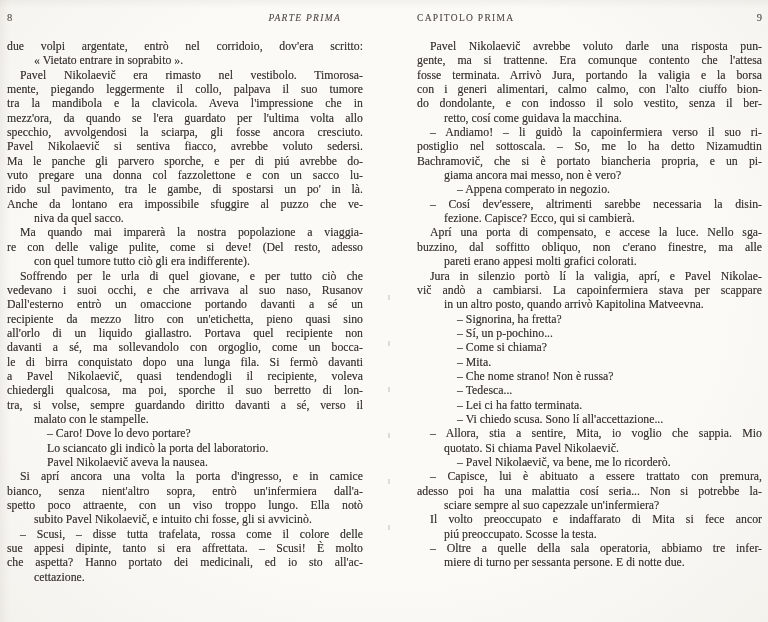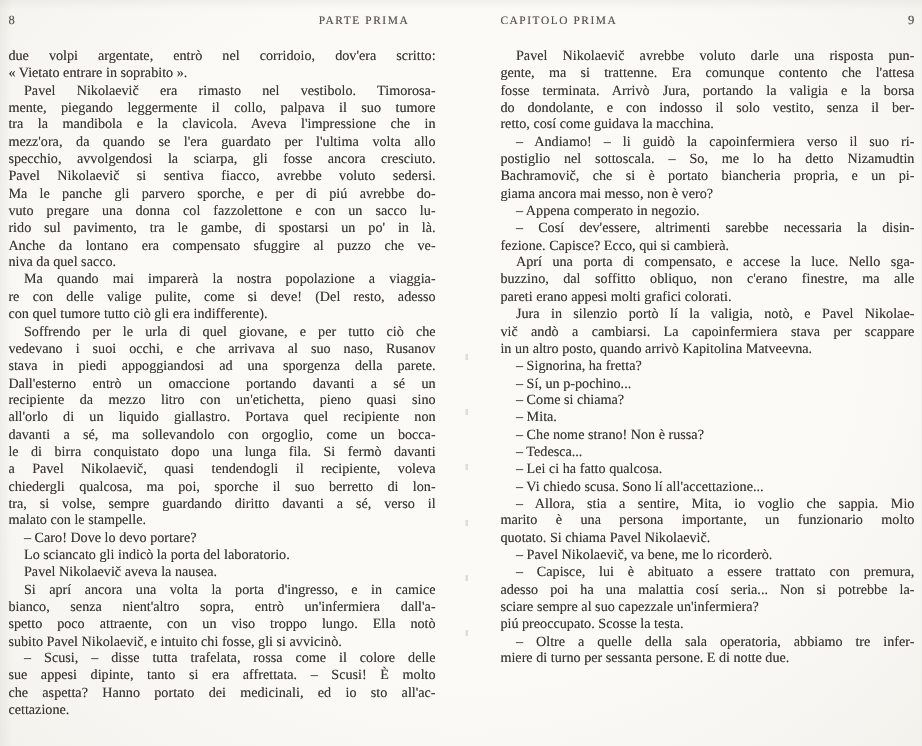--- a/index.html
+++ b/index.html
@@ -39,36 +39,36 @@
   .pagehead {
     display: flex; align-items: baseline;
     height: 12px;
     font-size: 9.5px;
     letter-spacing: 1.3px;
     color: #55514b;
     text-shadow: 0 0 .6px rgba(85,81,75,.45);
   }
   .pagenum { letter-spacing: 0; font-size: 10.5px; }
   
-  .pagehead-verso .runhead { margin-left: auto; margin-right: 22px; }
+  .pagehead-verso .runhead { margin-left: auto; margin-right: 22px; font-style: italic; }
   
   .pagehead-recto .pagenum { margin-left: auto; }
 
   .body { margin-top: 15px; }
   .line {
     height: 14.35px;
     font-size: 11.8px;
     line-height: 14.35px;
     text-align: justify;
     text-align-last: justify;
     overflow: hidden;
     color: #3a3733;
     text-shadow: 0 0 .55px rgba(58,55,51,.55);
   }
-  .line.last { text-align-last: left; }
+  .line.last { text-align-last: left; margin-left: 27px; }
   .line.indent { text-indent: 13px; }
 </style>
 </head>
 <body>
 
 <div class="scan">
   <div class="edge-tone"></div>
   <div class="gutter-shadow"></div>
 
   <section class="page page-left">
@@ -81,28 +81,27 @@
         <div class="line last">« Vietato entrare in soprabito ».</div>
         <div class="line indent">Pavel Nikolaevič era rimasto nel vestibolo. Timorosa-</div>
         <div class="line">mente, piegando leggermente il collo, palpava il suo tumore</div>
         <div class="line">tra la mandibola e la clavicola. Aveva l'impressione che in</div>
         <div class="line">mezz'ora, da quando se l'era guardato per l'ultima volta allo</div>
         <div class="line">specchio, avvolgendosi la sciarpa, gli fosse ancora cresciuto.</div>
         <div class="line">Pavel Nikolaevič si sentiva fiacco, avrebbe voluto sedersi.</div>
         <div class="line">Ma le panche gli parvero sporche, e per di piú avrebbe do-</div>
         <div class="line">vuto pregare una donna col fazzolettone e con un sacco lu-</div>
         <div class="line">rido sul pavimento, tra le gambe, di spostarsi un po' in là.</div>
-        <div class="line">Anche da lontano era compensato sfuggire al puzzo che ve-</div>
+        <div class="line">Anche da lontano era impossibile sfuggire al puzzo che ve-</div>
         <div class="line last">niva da quel sacco.</div>
         <div class="line indent">Ma quando mai imparerà la nostra popolazione a viaggia-</div>
         <div class="line">re con delle valige pulite, come si deve! (Del resto, adesso</div>
         <div class="line last">con quel tumore tutto ciò gli era indifferente).</div>
         <div class="line indent">Soffrendo per le urla di quel giovane, e per tutto ciò che</div>
         <div class="line">vedevano i suoi occhi, e che arrivava al suo naso, Rusanov</div>
-        <div class="line">stava in piedi appoggiandosi ad una sporgenza della parete.</div>
         <div class="line">Dall'esterno entrò un omaccione portando davanti a sé un</div>
         <div class="line">recipiente da mezzo litro con un'etichetta, pieno quasi sino</div>
         <div class="line">all'orlo di un liquido giallastro. Portava quel recipiente non</div>
         <div class="line">davanti a sé, ma sollevandolo con orgoglio, come un bocca-</div>
         <div class="line">le di birra conquistato dopo una lunga fila. Si fermò davanti</div>
         <div class="line">a Pavel Nikolaevič, quasi tendendogli il recipiente, voleva</div>
         <div class="line">chiedergli qualcosa, ma poi, sporche il suo berretto di lon-</div>
         <div class="line">tra, si volse, sempre guardando diritto davanti a sé, verso il</div>
         <div class="line last">malato con le stampelle.</div>
         <div class="line indent last">– Caro! Dove lo devo portare?</div>
@@ -121,48 +120,49 @@
 
   <section class="page page-right">
     <header class="pagehead pagehead-recto">
       <span class="runhead">CAPITOLO PRIMA</span>
       <span class="pagenum">9</span>
     </header>
     <div class="body">
         <div class="line indent">Pavel Nikolaevič avrebbe voluto darle una risposta pun-</div>
         <div class="line">gente, ma si trattenne. Era comunque contento che l'attesa</div>
         <div class="line">fosse terminata. Arrivò Jura, portando la valigia e la borsa</div>
+        <div class="line">con i generi alimentari, calmo calmo, con l'alto ciuffo bion-</div>
         <div class="line">do dondolante, e con indosso il solo vestito, senza il ber-</div>
         <div class="line last">retto, cosí come guidava la macchina.</div>
         <div class="line indent">– Andiamo! – li guidò la capoinfermiera verso il suo ri-</div>
         <div class="line">postiglio nel sottoscala. – So, me lo ha detto Nizamudtin</div>
         <div class="line">Bachramovič, che si è portato biancheria propria, e un pi-</div>
         <div class="line last">giama ancora mai messo, non è vero?</div>
         <div class="line indent last">– Appena comperato in negozio.</div>
         <div class="line indent">– Cosí dev'essere, altrimenti sarebbe necessaria la disin-</div>
         <div class="line last">fezione. Capisce? Ecco, qui si cambierà.</div>
         <div class="line indent">Aprí una porta di compensato, e accese la luce. Nello sga-</div>
         <div class="line">buzzino, dal soffitto obliquo, non c'erano finestre, ma alle</div>
         <div class="line last">pareti erano appesi molti grafici colorati.</div>
-        <div class="line indent">Jura in silenzio portò lí la valigia, notò, e Pavel Nikolae-</div>
+        <div class="line indent">Jura in silenzio portò lí la valigia, aprí, e Pavel Nikolae-</div>
         <div class="line">vič andò a cambiarsi. La capoinfermiera stava per scappare</div>
         <div class="line last">in un altro posto, quando arrivò Kapitolina Matveevna.</div>
         <div class="line indent last">– Signorina, ha fretta?</div>
         <div class="line indent last">– Sí, un p-pochino...</div>
         <div class="line indent last">– Come si chiama?</div>
         <div class="line indent last">– Mita.</div>
         <div class="line indent last">– Che nome strano! Non è russa?</div>
         <div class="line indent last">– Tedesca...</div>
-        <div class="line indent last">– Lei ci ha fatto qualcosa.</div>
+        <div class="line indent last">– Lei ci ha fatto terminata.</div>
         <div class="line indent last">– Vi chiedo scusa. Sono lí all'accettazione...</div>
         <div class="line indent">– Allora, stia a sentire, Mita, io voglio che sappia. Mio</div>
-        <div class="line">marito è una persona importante, un funzionario molto</div>
         <div class="line last">quotato. Si chiama Pavel Nikolaevič.</div>
         <div class="line indent last">– Pavel Nikolaevič, va bene, me lo ricorderò.</div>
         <div class="line indent">– Capisce, lui è abituato a essere trattato con premura,</div>
         <div class="line">adesso poi ha una malattia cosí seria... Non si potrebbe la-</div>
         <div class="line last">sciare sempre al suo capezzale un'infermiera?</div>
+        <div class="line indent">Il volto preoccupato e indaffarato di Mita si fece ancor</div>
         <div class="line last">piú preoccupato. Scosse la testa.</div>
         <div class="line indent">– Oltre a quelle della sala operatoria, abbiamo tre infer-</div>
         <div class="line last">miere di turno per sessanta persone. E di notte due.</div>
       </div>
   </section>
 </div>
 
 </body></html>

